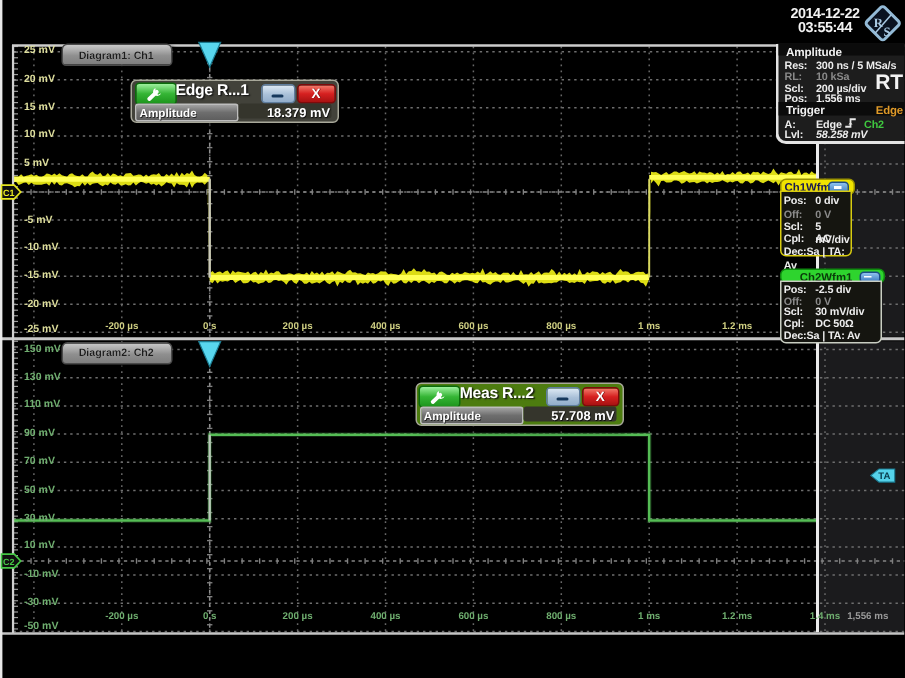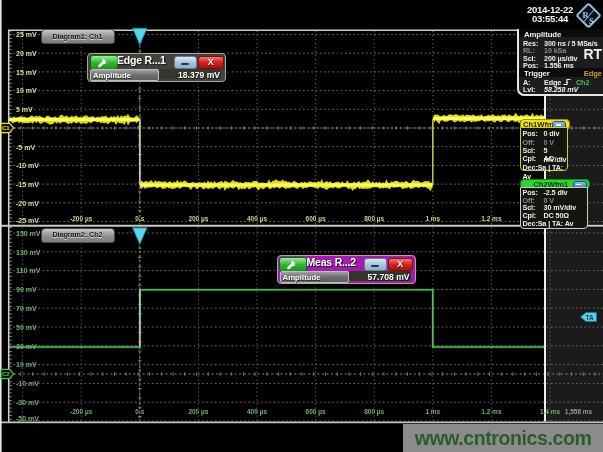--- a/index.html
+++ b/index.html
@@ -468,36 +468,33 @@
  </div>
  <div style="position:absolute;left:110px;top:2px;width:23.5px;height:11px;background:linear-gradient(#f27a6a,#d62020 50%,#a81212);border:1px solid #7c0b0b;border-radius:3px;display:flex;align-items:center;justify-content:center;">
   <span style="font:bold 9px 'Liberation Sans';color:#fff;text-shadow:0.5px 0.5px 0 #600;">X</span>
  </div>
  <div style="position:absolute;left:2px;top:15.5px;width:67px;height:9.8px;background:linear-gradient(#a2a2a2,#6e6e6e 50%,#5e5e5e);border:1px solid #bdbdbd;border-radius:2px;">
   <span style="position:absolute;left:2px;top:0.8px;font:bold 7.8px 'Liberation Sans';color:#fff;text-shadow:0.5px 0.5px 0 #222;">Amplitude</span>
  </div>
  <div style="position:absolute;left:71px;top:15.5px;width:62px;height:9.8px;background:#35352c;border-radius:2px;"></div>
  <div style="position:absolute;right:5px;top:16.5px;font:bold 8.6px 'Liberation Sans';color:#fff;text-shadow:0.5px 0.5px 0 #111;">18.379 mV</div>
 </div>
-    <div style="position:absolute;left:276.5px;top:254.5px;width:137px;height:27.5px;background:#a21caf;border:1px solid #a8a89a;border-radius:4px;box-shadow:2px 3px 4px rgba(0,0,0,0.75);">
+    <div style="position:absolute;left:276.5px;top:254.5px;width:137px;height:27.5px;background:#4d7c0f;border:1px solid #a8a89a;border-radius:4px;box-shadow:2px 3px 4px rgba(0,0,0,0.75);">
  <div style="position:absolute;left:1.5px;top:1.5px;width:26px;height:12.5px;background:linear-gradient(#9df09d,#35b535 50%,#1d951d);border:1px solid #0b6b0b;border-radius:3px;">
   <svg width="26" height="12.5" viewBox="0 0 26 12.5" style="position:absolute;left:0;top:0;">
    <path d="M8.5,10 L13.5,5.2" stroke="#fff" stroke-width="2.6" stroke-linecap="round"></path>
    <path d="M12.6,2.6 a2.8 2.8 0 1 0 3.8 3.6 l-2,1 -1.6,-1.6 Z" fill="#fff"></path>
   </svg>
  </div>
  <div style="position:absolute;left:29px;top:0.5px;font:bold 10.5px 'Liberation Sans';color:#fff;text-shadow:1px 1px 1px #111;letter-spacing:-0.2px;">Meas R...2</div>
  <div style="position:absolute;left:86px;top:2px;width:21px;height:11px;background:linear-gradient(#dde9f4,#a9c0d8 55%,#93aecb);border:1px solid #5f7d9d;border-radius:3px;">
   <div style="position:absolute;left:6px;top:6.5px;width:8px;height:2.4px;background:#16385c;border-radius:1px;"></div>
  </div>
  <div style="position:absolute;left:110px;top:2px;width:23.5px;height:11px;background:linear-gradient(#f27a6a,#d62020 50%,#a81212);border:1px solid #7c0b0b;border-radius:3px;display:flex;align-items:center;justify-content:center;">
   <span style="font:bold 9px 'Liberation Sans';color:#fff;text-shadow:0.5px 0.5px 0 #600;">X</span>
  </div>
  <div style="position:absolute;left:2px;top:15.5px;width:67px;height:9.8px;background:linear-gradient(#a2a2a2,#6e6e6e 50%,#5e5e5e);border:1px solid #bdbdbd;border-radius:2px;">
   <span style="position:absolute;left:2px;top:0.8px;font:bold 7.8px 'Liberation Sans';color:#fff;text-shadow:0.5px 0.5px 0 #222;">Amplitude</span>
  </div>
  <div style="position:absolute;left:71px;top:15.5px;width:62px;height:9.8px;background:#35352c;border-radius:2px;"></div>
  <div style="position:absolute;right:5px;top:16.5px;font:bold 8.6px 'Liberation Sans';color:#fff;text-shadow:0.5px 0.5px 0 #111;">57.708 mV</div>
 </div>
 <div style="position:absolute;left:523px;top:6px;width:54px;text-align:center;font:bold 9.6px 'Liberation Sans';color:#f2f2f2;letter-spacing:-0.3px;line-height:8.8px;">2014-12-22<br>03:55:44</div>
-<div style="position:absolute;left:403px;top:423.5px;width:200px;height:28.5px;background:#8b8b8b;">
-<div style="position:absolute;left:0;top:3.5px;width:100%;text-align:center;font:bold 19.5px 'Liberation Sans';color:#2a5c2a;letter-spacing:-0.4px;">www.cntronics.com</div>
-    </div>
 </div>
 </body></html>

